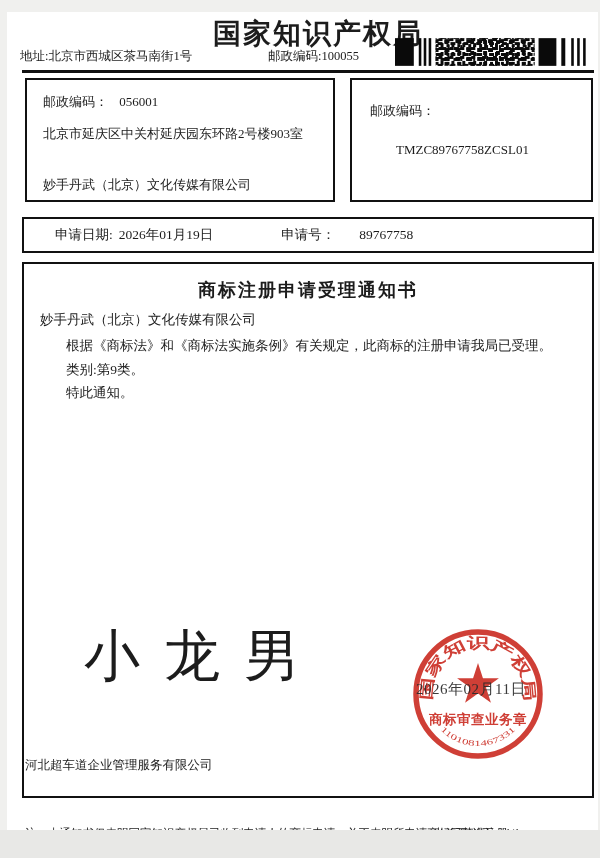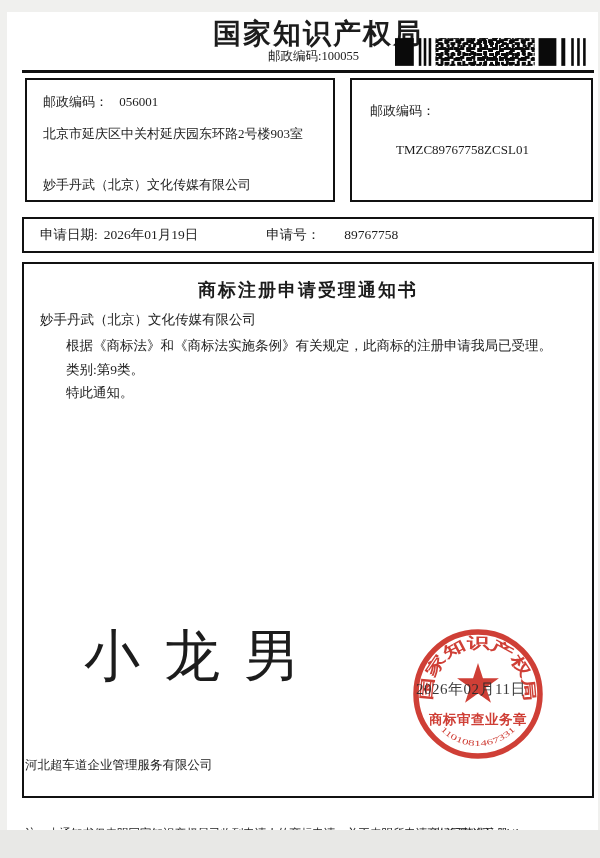--- a/index.html
+++ b/index.html
@@ -36,21 +36,21 @@
   }
 
   .box { border: 2px solid #111; background: #fff; }
   .recipient-box { left: 25px; top: 78px; width: 310px; height: 124px; padding-left: 28px; }
   .dispatch-box  { left: 350px; top: 78px; width: 243px; height: 124px; }
   .box-line { position: absolute; font-size: 13px; white-space: nowrap; }
 
   .app-row {
     left: 22px; top: 217px; width: 572px; height: 36px;
     display: flex; align-items: center;
-    font-size: 13.5px; white-space: nowrap;
+    font-size: 13.5px; white-space: nowrap; padding-left: 15px;
   }
   .app-row .lbl { margin-right: 6px; }
 
   .main-box { left: 22px; top: 262px; width: 572px; height: 536px; }
   .notice-title {
     left: 0; top: 14px; width: 100%;
     text-align: center; font-size: 18px; font-weight: bold;
     letter-spacing: 2px;
   }
   .notice-line { position: absolute; font-size: 13.5px; white-space: nowrap; }
@@ -74,20 +74,21 @@
   .footer-note-row { left: 25px; top: 826px; width: 560px; font-size: 11.5px; white-space: nowrap; }
   .footer-page { position: absolute; left: 408px; top: 0; font-size: 11.5px; }
 </style>
 </head>
 <body>
 
 <div class="canvas">
   <div class="page"></div>
 
   <div class="abs org-title">国家知识产权局</div>
+  <div class="abs addr-row addr-label">地址:北京市西城区茶马南街1号</div>
   <div class="abs addr-row post-label">邮政编码:100055</div>
 
   <svg class="abs barcode" width="198" height="28" viewBox="0 0 200 28">
     <defs>
       <pattern id="bn1" x="0" y="0" width="11" height="9" patternUnits="userSpaceOnUse">
         <rect x="0" y="0" width="4" height="3" fill="#0a0a0a"></rect>
         <rect x="6" y="1" width="5" height="4" fill="#0a0a0a"></rect>
         <rect x="2" y="5" width="3" height="4" fill="#0a0a0a"></rect>
         <rect x="8" y="6" width="3" height="3" fill="#0a0a0a"></rect>
       </pattern>

